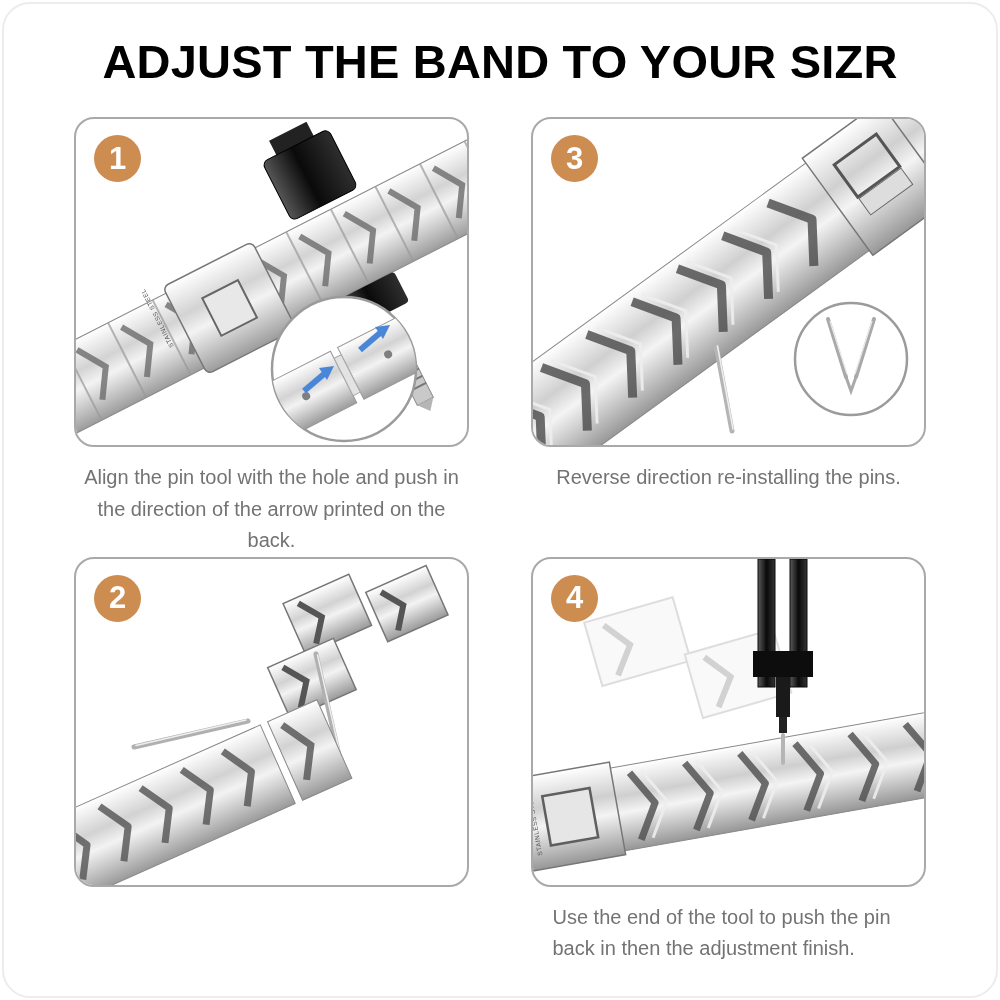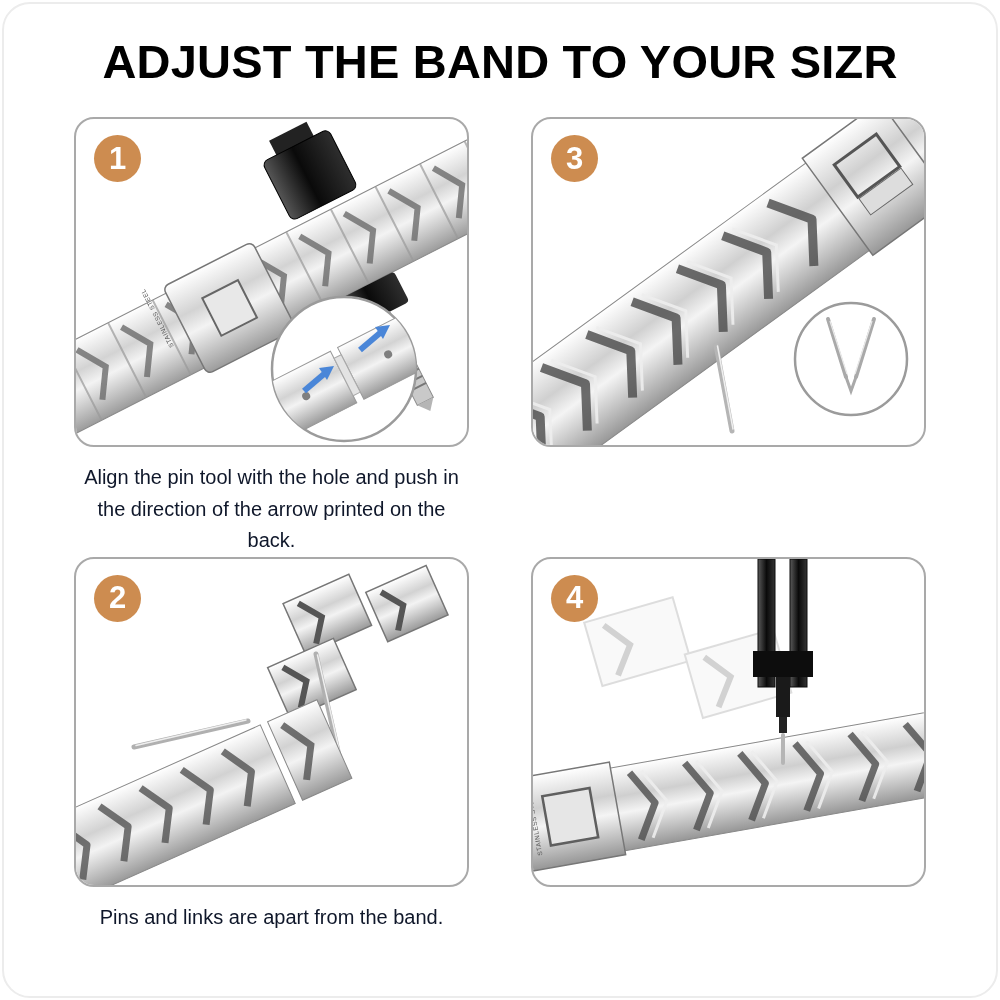--- a/index.html
+++ b/index.html
@@ -27,21 +27,21 @@
   .badge {
     position:absolute; left:18px; top:16px; width:47px; height:47px; border-radius:50%;
     background:var(--accent,#cd8c50); color:#fff; font-size:31px; font-weight:700;
     display:flex; align-items:center; justify-content:center; z-index:2;
   }
   .caption-area {
     min-height:90px; display:flex; align-items:flex-start; justify-content:center;
     padding-top:15px; box-sizing:border-box;
   }
   .caption {
-    font-size:20px; line-height:1.58; color:#0f172a; text-align:center; margin:0;
+    font-size:20px; line-height:1.58; color:#737373; text-align:center; margin:0;
   }
   .cap-1 { max-width:428px; }
   .cap-3 { max-width:400px; }
   .cap-2 { max-width:400px; }
   .cap-4 { max-width:352px; text-align:left; }
   svg.art { display:block; width:391px; height:326px; }
   svg text { font-family:"Liberation Sans", sans-serif; }
 </style>
 </head>
 <body>
@@ -147,20 +147,23 @@
           <g>
             <path d="M295 200 L313 258" fill="none" stroke="#a9a9a9" stroke-width="4" stroke-linecap="round"></path>
             <path d="M341 200 L323 258" fill="none" stroke="#a9a9a9" stroke-width="4" stroke-linecap="round"></path>
             <path d="M297 202 L314 255" fill="none" stroke="#e9e9e9" stroke-width="1.3"></path>
             <path d="M339 202 L322 255" fill="none" stroke="#e9e9e9" stroke-width="1.3"></path>
             <path d="M313 258 L318 272 L323 258" fill="none" stroke="#a9a9a9" stroke-width="3" stroke-linecap="round"></path>
           </g>
         </g>
       </svg>
     </div>
+    <div class="caption-area">
+      <p class="caption cap-3">Reverse direction re-installing the pins.</p>
+    </div>
   </section>
 
   <section class="step">
     <div class="panel">
       <div class="badge">2</div>
       <svg class="art" viewBox="0 0 391 326">
         <defs>
           <linearGradient id="sg2" x1="0" y1="0" x2="0" y2="1">
             <stop offset="0" stop-color="#ffffff"></stop>
               <stop offset="0.35" stop-color="#d2d2d2"></stop>
@@ -188,23 +191,20 @@
           <line x1="240" y1="95" x2="266" y2="210" stroke="#b0b0b0" stroke-width="5" stroke-linecap="round"></line>
           <line x1="241.5" y1="96" x2="267" y2="208" stroke="#eeeeee" stroke-width="1.5" stroke-linecap="round"></line>
         </g>
         <g transform="rotate(-24 110 245)">
           <rect x="-90" y="203" width="300" height="86" fill="url(#sg2)" stroke="#888" stroke-width="1"></rect>
           <path d="M-60 212l18 30-18 30M-15 212l18 30-18 30M30 212l18 30-18 30M75 212l18 30-18 30M120 212l18 30-18 30M165 212l18 30-18 30" fill="none" stroke="#555" stroke-width="7" stroke-linejoin="round" opacity="0.82"></path>
           <rect x="218" y="203" width="54" height="86" fill="url(#sg2)" stroke="#888"></rect>
           <path d="M230 212l18 30-18 30" fill="none" stroke="#555" stroke-width="7" opacity="0.82"></path>
         </g>
       </svg>
-    </div>
-    <div class="caption-area">
-      <p class="caption cap-2">Pins and links are apart from the band.</p>
     </div>
   </section>
 
   <section class="step">
     <div class="panel">
       <div class="badge">4</div>
       <svg class="art" viewBox="0 0 391 326">
         <defs>
           <linearGradient id="sg4" x1="0" y1="0" x2="0" y2="1">
             <stop offset="0" stop-color="#ffffff"></stop>
@@ -241,15 +241,18 @@
         <g>
           <rect x="225" y="0" width="17" height="128" fill="url(#dg4)" stroke="#0a0a0a"></rect>
           <rect x="257" y="0" width="17" height="128" fill="url(#dg4)" stroke="#0a0a0a"></rect>
           <rect x="220" y="92" width="60" height="26" fill="#0d0d0d"></rect>
           <rect x="243" y="118" width="14" height="40" fill="#1a1a1a"></rect>
           <rect x="246" y="158" width="8" height="16" fill="#222"></rect>
           <line x1="250" y1="176" x2="250" y2="204" stroke="#b5b5b5" stroke-width="4" stroke-linecap="round"></line>
         </g>
       </svg>
     </div>
+    <div class="caption-area">
+      <p class="caption cap-4">Use the end of the tool to push the pin back in then the adjustment finish.</p>
+    </div>
   </section>
 
 </div>
 
 </body></html>

